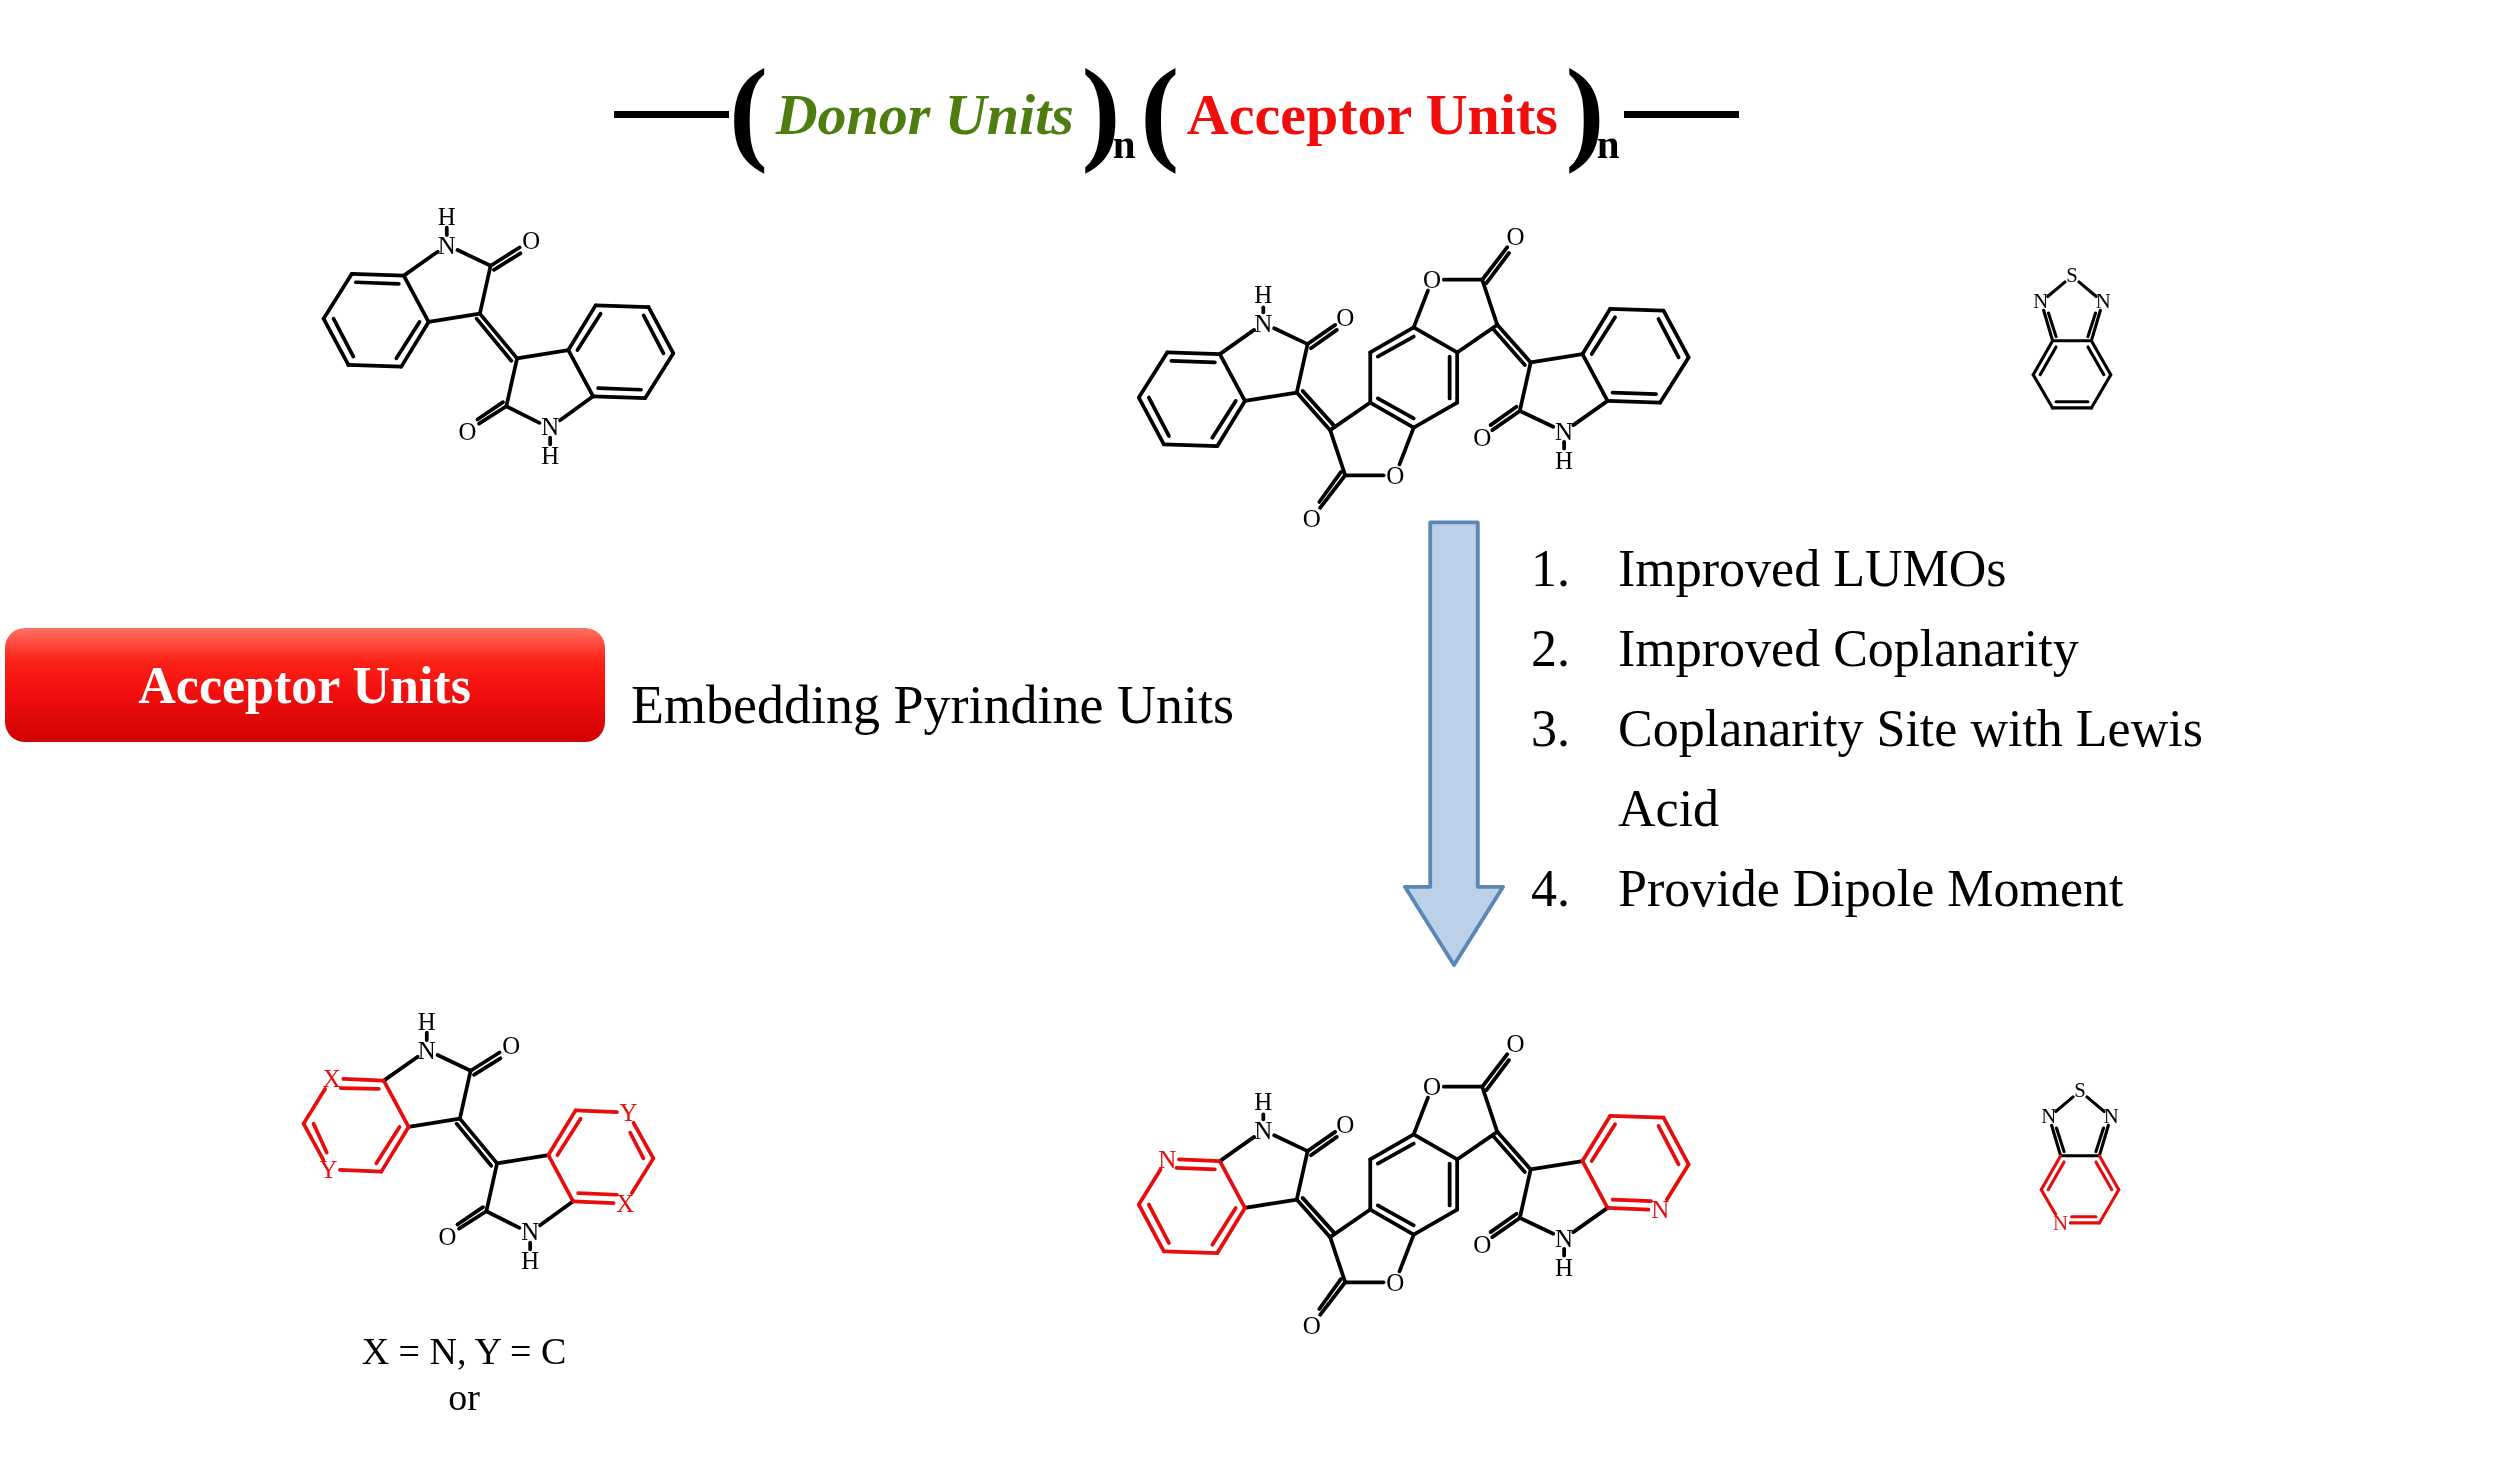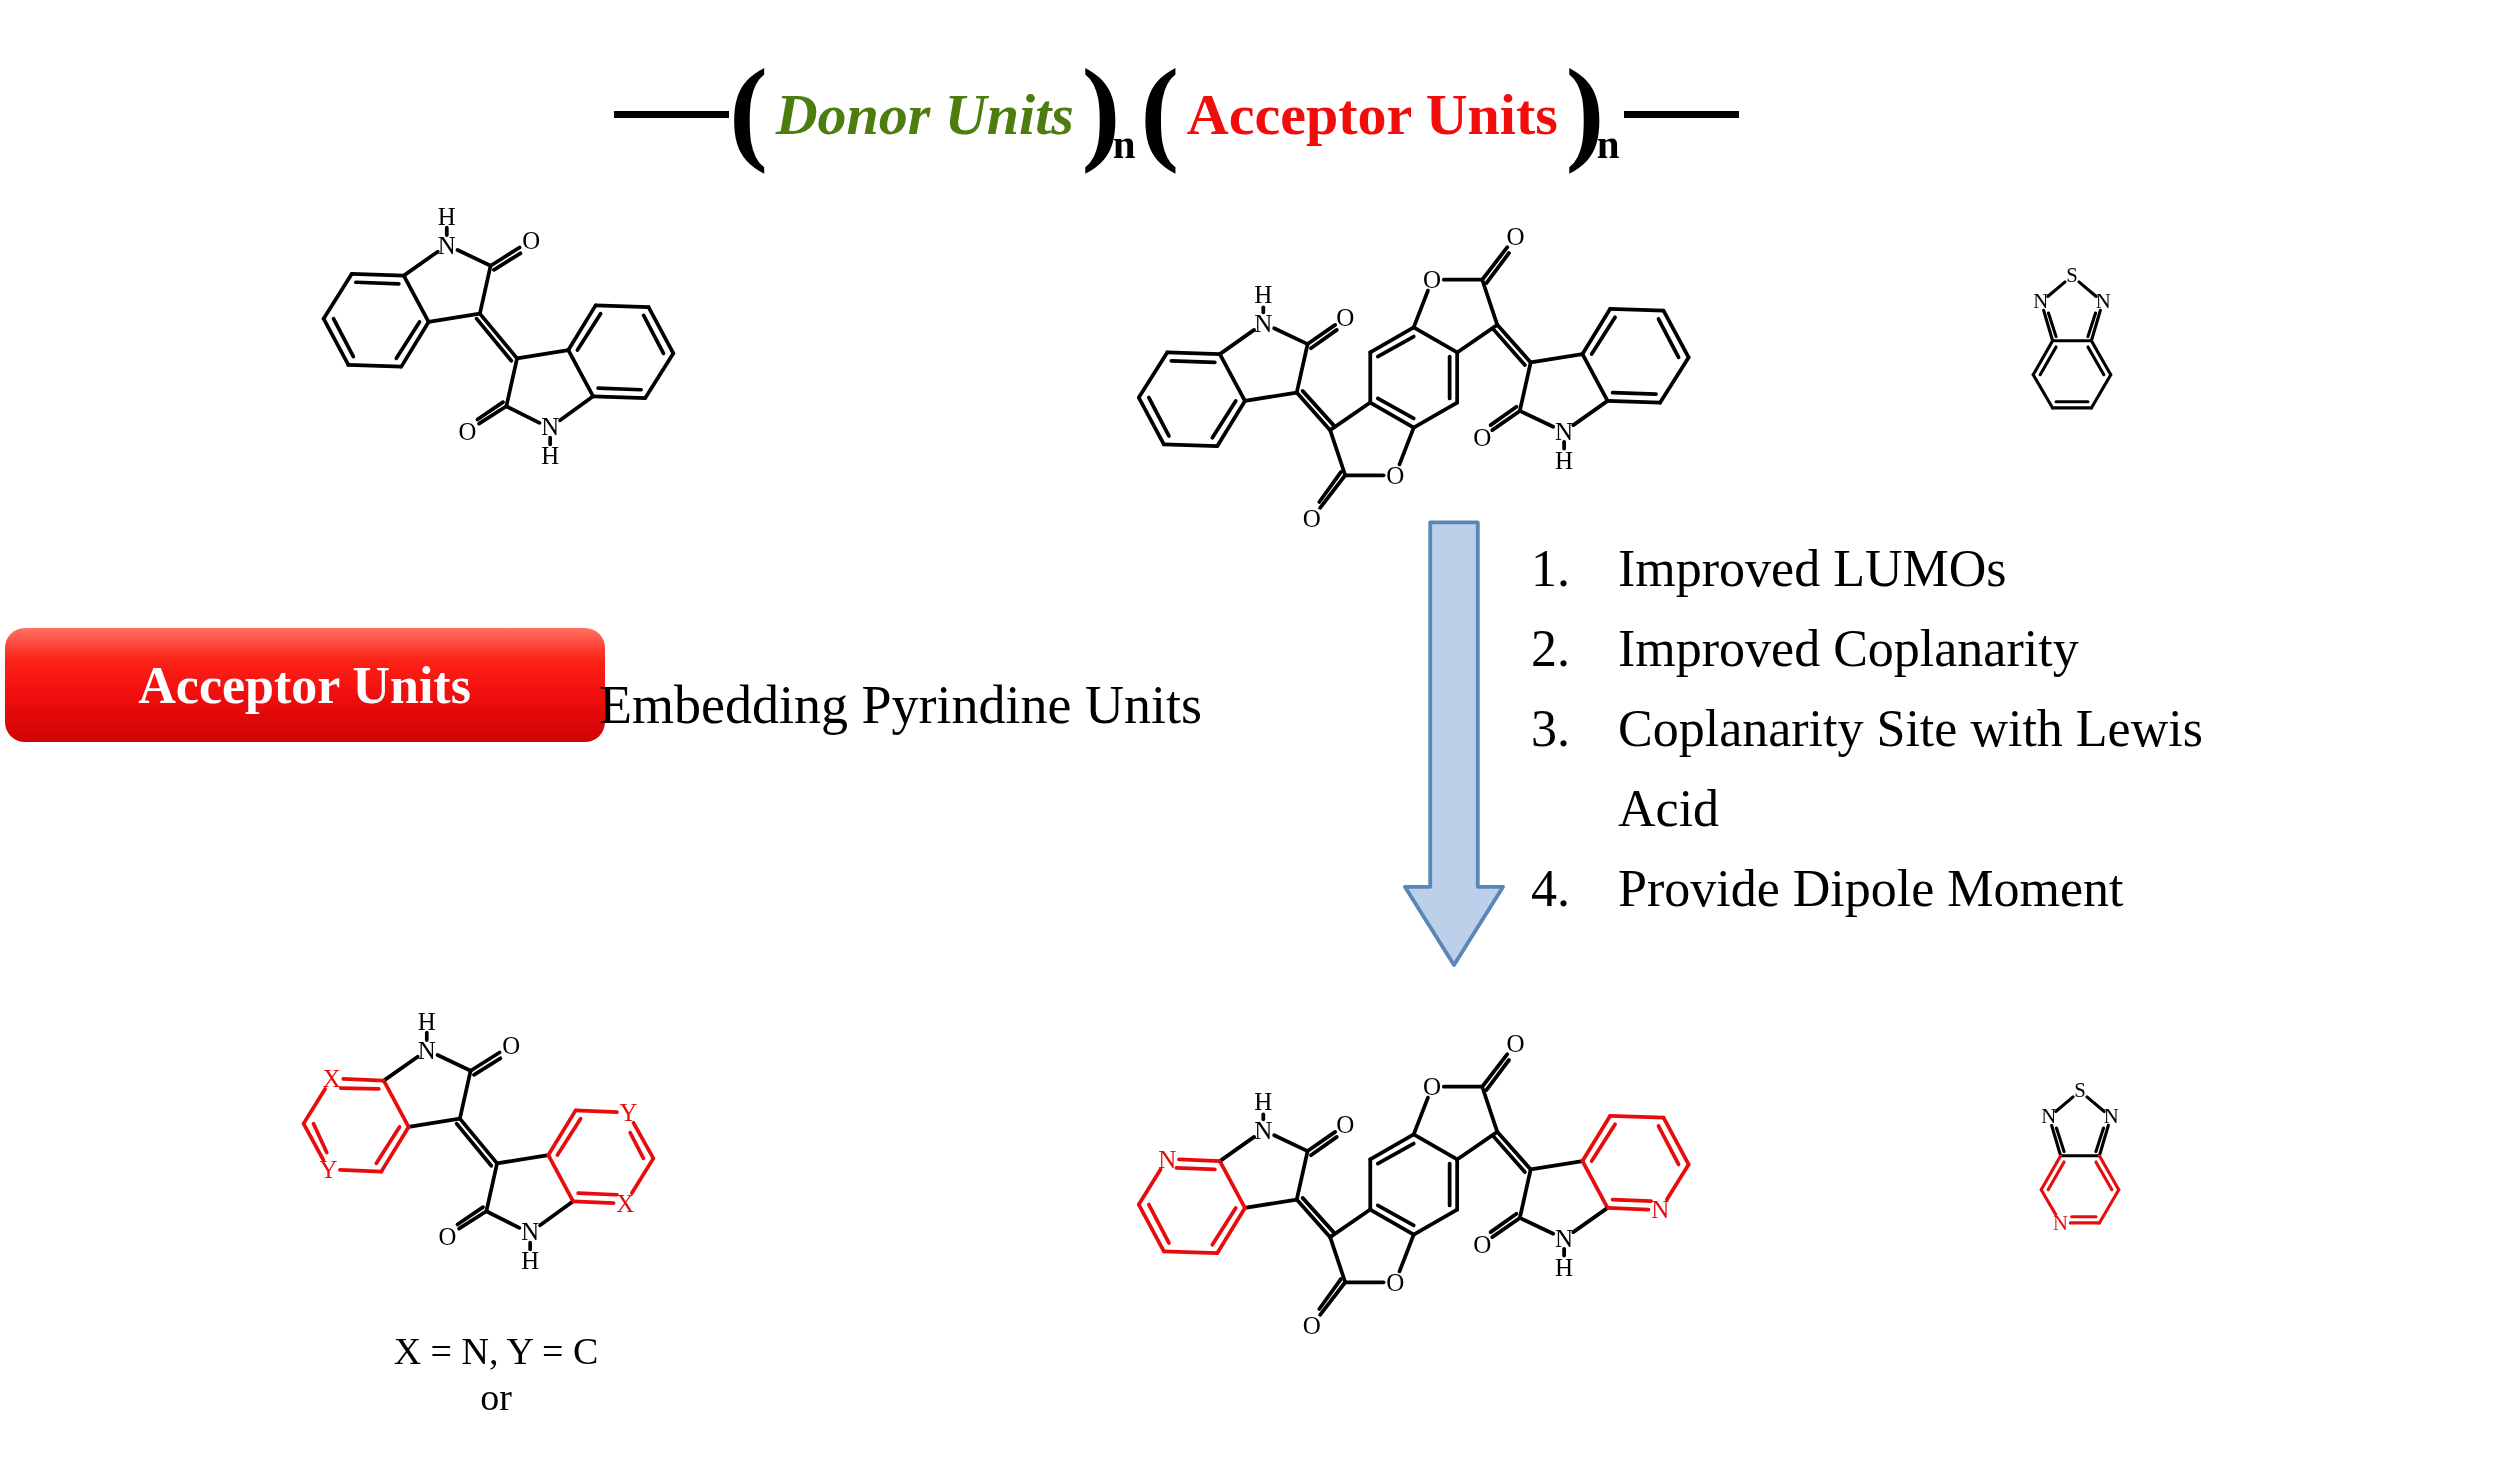--- a/index.html
+++ b/index.html
@@ -16,29 +16,29 @@
   .donor { color:#4d7c0f;font-style:italic; }
   .acceptor { color:#f20d0d; }
   .subn { font-size:41px; font-weight:bold; align-self:flex-end; margin:0 4.6px 23px -7.7px; }
 
   
   .acceptor-box { left:4.6px; top:628px; width:600px; height:114px; border-radius:20px;
     background:linear-gradient(180deg,#ff7163 0%,#fb2317 28%,#f40f0f 55%,#cf0303 100%);
     display:flex; align-items:center; justify-content:center; }
   .acceptor-box span { color:#fff; font-size:52px; font-weight:bold; }
 
-  .embedding { left:599px; top:674px; font-size:54px; color:#000; white-space:nowrap; }
+  .embedding { left:631px; top:674px; font-size:54px; color:#000; white-space:nowrap; }
 
   
   .benefits { left:1531px; top:529px; font-size:52px; line-height:1.54; color:#000; }
   .benefit { display:flex; }
   .benefit .num { width:55px; margin-right:32px; flex:none; }
   .benefit .btext { width:691px; }
 
-  .caption { left:281px; top:1329px; width:430px; text-align:center; font-size:38px; line-height:1.2; color:#000; }
+  .caption { left:249px; top:1329px; width:430px; text-align:center; font-size:38px; line-height:1.2; color:#000; }
 
   
   line.b { stroke:#000; stroke-width:4.5; stroke-linecap:round; }
   line.r { stroke:#e80c0c; }
   text.atom { font-family:"Liberation Serif", serif; font-size:30px; fill:#000;
     text-anchor:middle; dominant-baseline:central; }
   text.red { fill:#e80c0c; }
 
   .arrow path { fill:#bcd0ea; stroke:#5b87b7; stroke-width:5; stroke-linejoin:round; }
 </style>

